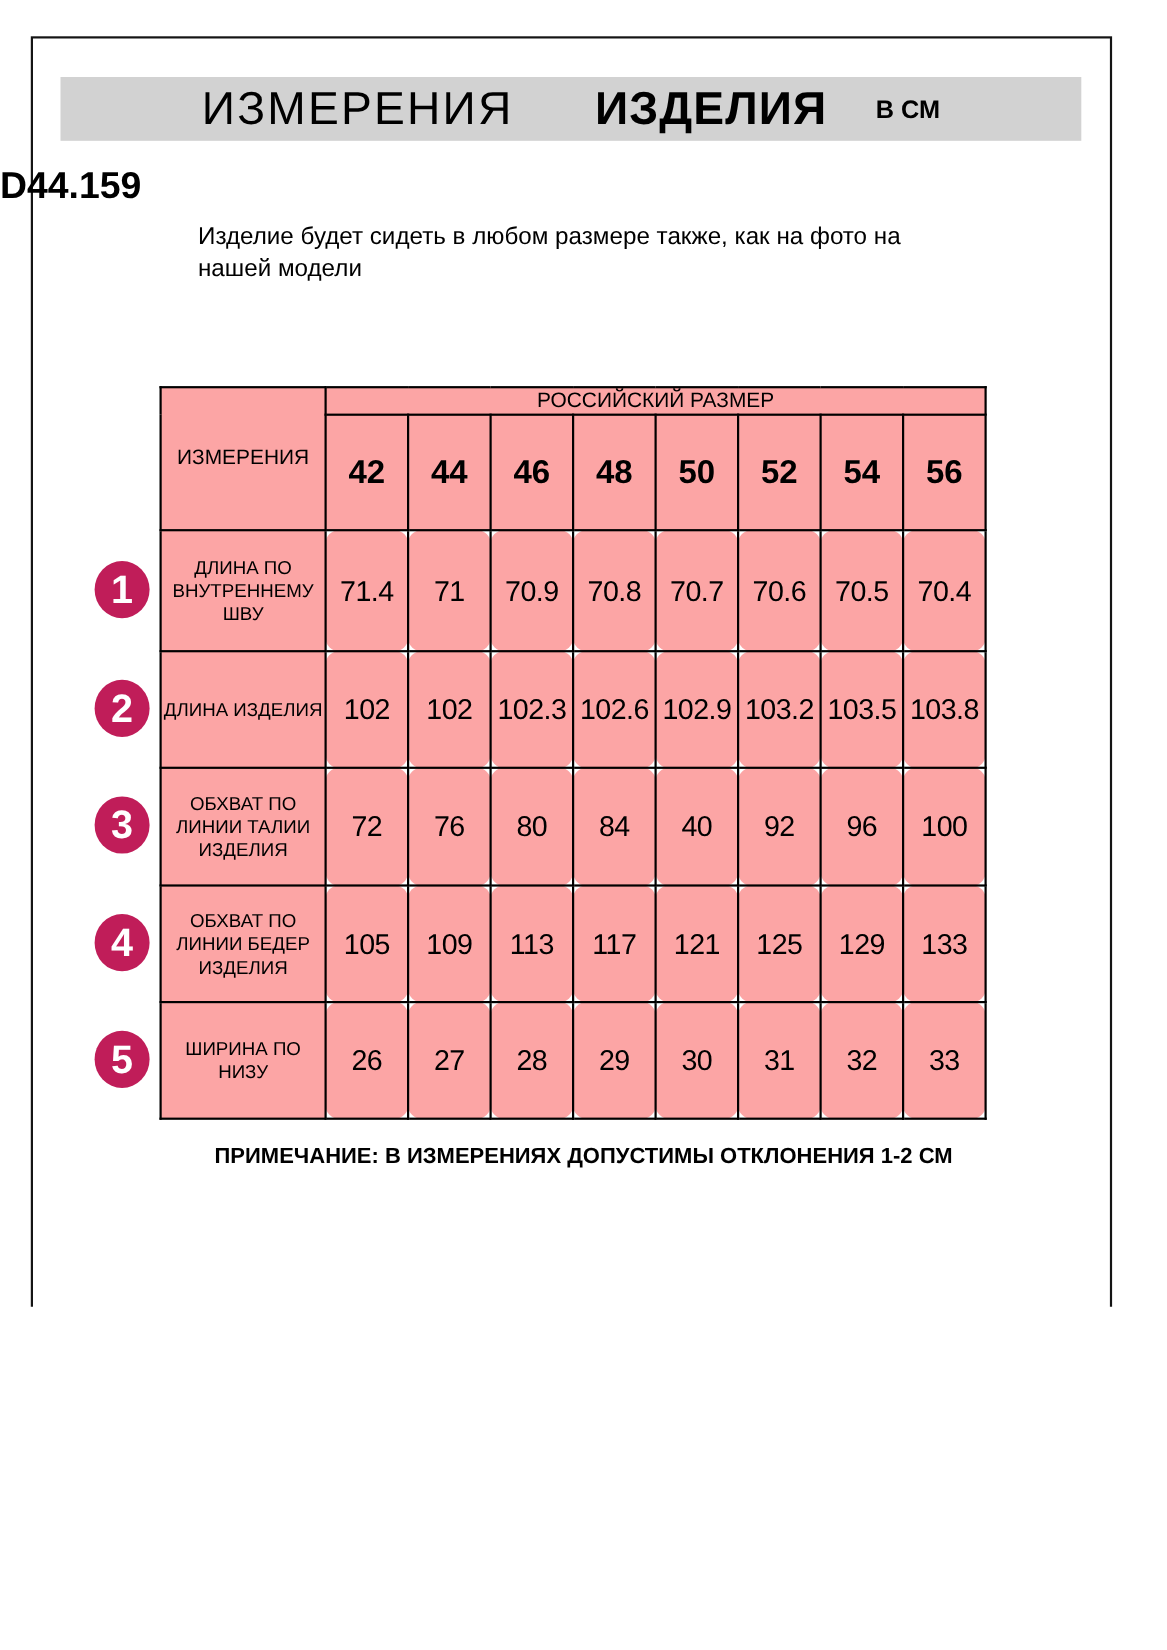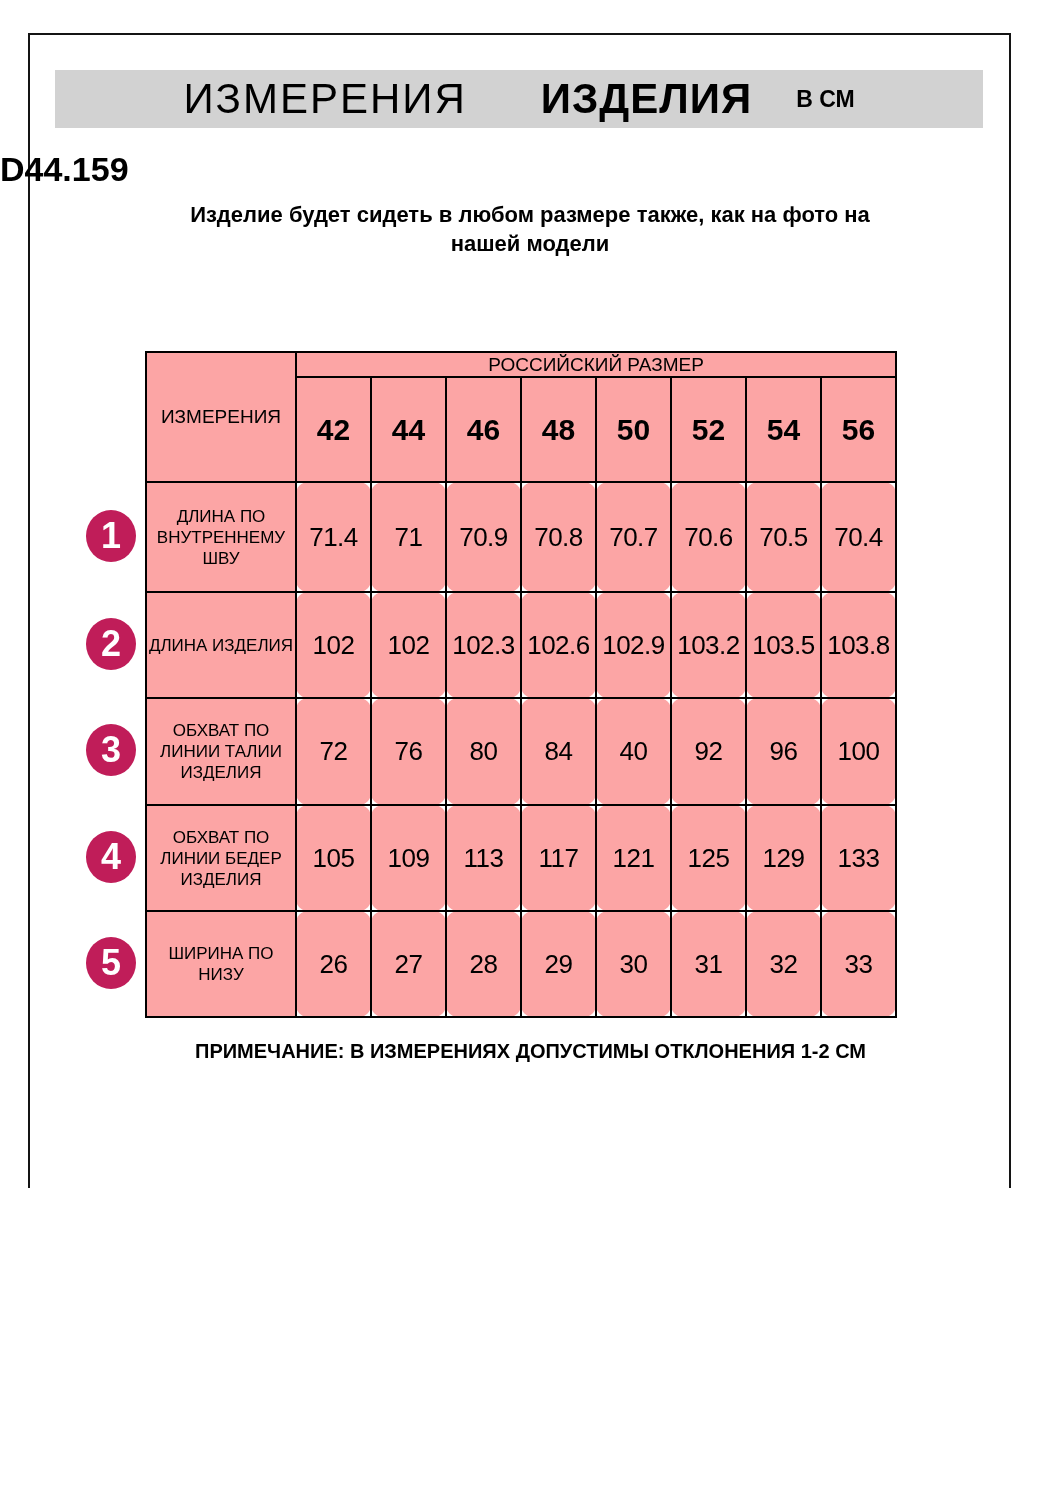--- a/index.html
+++ b/index.html
@@ -60,24 +60,24 @@
     width: 1061px;
     text-align: left;
     font-size: 34px;
     font-weight: 700;
   }
   .subtitle {
     position: absolute;
     left: 180px;
     top: 200px;
     width: 700px;
-    text-align: center;
+    text-align: left;
     font-size: 22px;
     line-height: 29px;
-    font-weight: 700;
+    font-weight: 400;
   }
   table.size-table {
     position: absolute;
     left: 145px;
     top: 351px;
     border-collapse: collapse;
     table-layout: fixed;
   }
   table.size-table td {
     border: 2px solid #000000;

